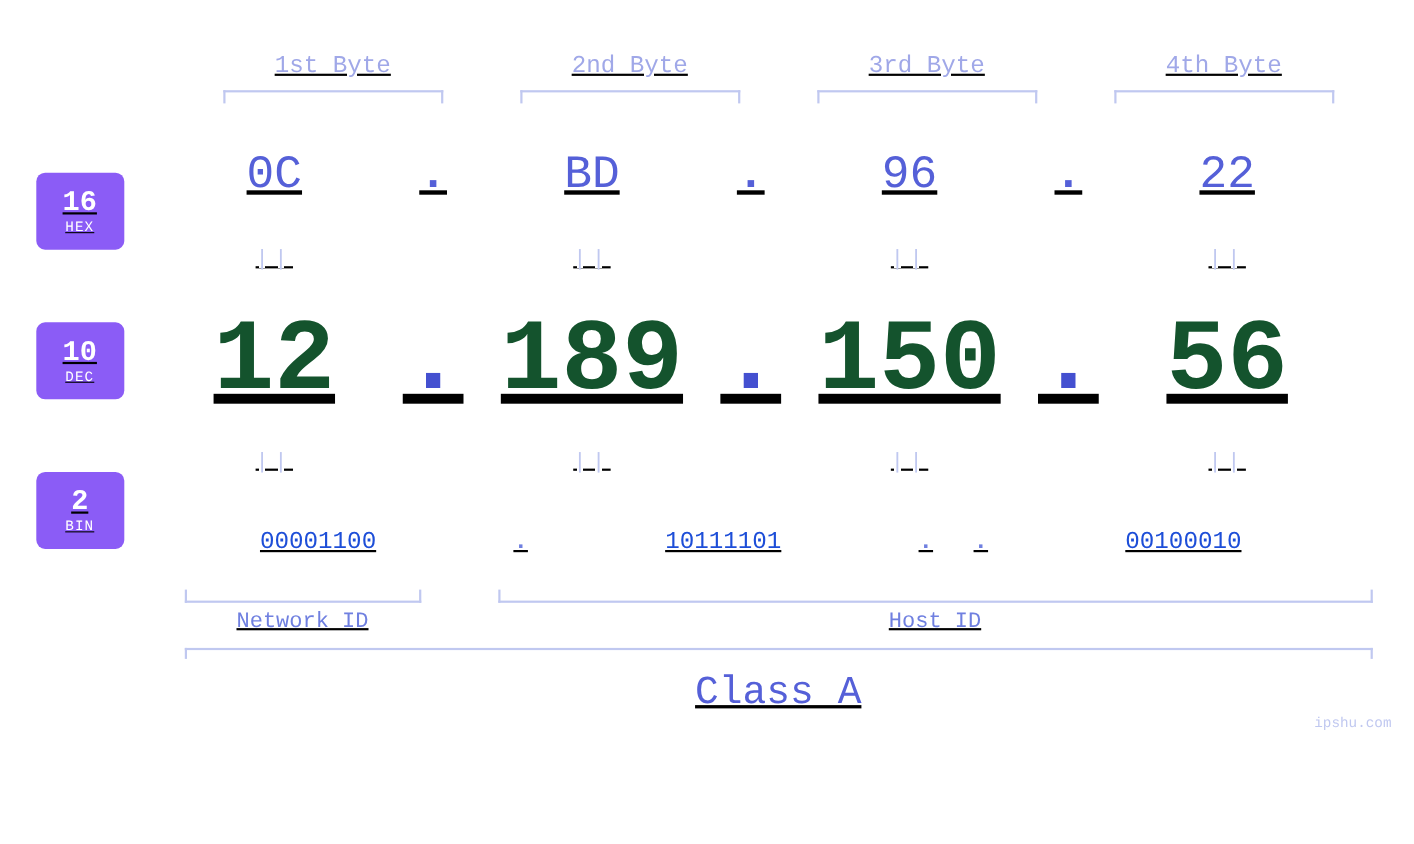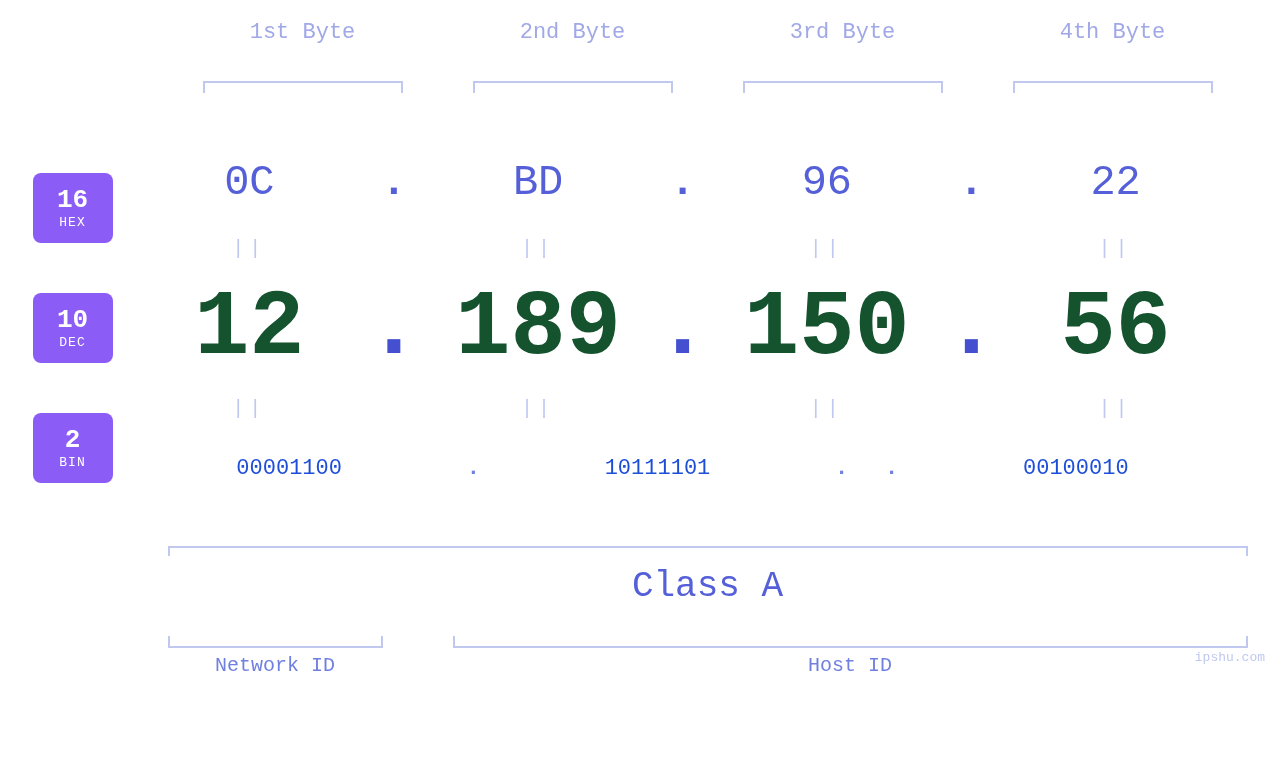--- a/index.html
+++ b/index.html
@@ -13,22 +13,23 @@
       position: relative;
     }
 
     .container {
       width: 1285px;
       height: 677px;
       position: relative;
       display: flex;
       flex-direction: column;
       align-items: center;
-      justify-content: space-between;
+      justify-content: center;
       padding-top: 20px;
+      text-decoration: underline;
     }
 
     
     .byte-headers {
       display: flex;
       width: 1080px;
       margin-left: 130px;
       justify-content: space-around;
       margin-bottom: 10px;
     }
@@ -142,20 +143,21 @@
       align-items: center;
       justify-content: space-around;
       padding-left: 15px;
       padding-top: 10px;
     }
 
     .right-values {
       flex: 1;
       display: flex;
       flex-direction: column;
+      gap: 12px;
     }
 
     
     .hrow {
       display: flex;
       flex-direction: row;
       align-items: center;
       width: 100%;
     }
 
@@ -319,34 +321,34 @@
         </div>
         <div class="cell cell-byte">
           <span class="byte-val bin-val">00100010</span>
         </div>
         <div style="width:50px;"></div>
       </div>
 
     </div>
   </div>
 
-  <div style="width:1080px;margin-left:130px;margin-top:12px;">
-    <div style="width:100%;height:10px;border-top:2px solid #c0c8f0;border-left:2px solid #c0c8f0;border-right:2px solid #c0c8f0;"></div>
-    <div style="text-align:center;color:#5560d8;font-family:'Courier New',Courier,monospace;font-size:36px;margin-top:10px;">Class A</div>
-  </div>
-
   <div style="display:flex;flex-direction:row;width:1080px;margin-left:130px;margin-top:4px;">
 
     <div style="position:relative;display:flex;flex-direction:column;align-items:center;">
       <div style="width:215px;height:12px;border-bottom:2px solid #c0c8f0;border-left:2px solid #c0c8f0;border-right:2px solid #c0c8f0;"></div>
       <span style="color:#7080e0;font-family:'Courier New',Courier,monospace;font-size:20px;margin-top:6px;">Network ID</span>
     </div>
     <div style="width:70px;"></div>
 
     <div style="display:flex;flex-direction:column;align-items:center;flex:1;">
       <div style="width:100%;height:12px;border-bottom:2px solid #c0c8f0;border-left:2px solid #c0c8f0;border-right:2px solid #c0c8f0;"></div>
       <span style="color:#7080e0;font-family:'Courier New',Courier,monospace;font-size:20px;margin-top:6px;">Host ID</span>
     </div>
   </div>
 
+  <div style="width:1080px;margin-left:130px;margin-top:12px;">
+    <div style="width:100%;height:10px;border-top:2px solid #c0c8f0;border-left:2px solid #c0c8f0;border-right:2px solid #c0c8f0;"></div>
+    <div style="text-align:center;color:#5560d8;font-family:'Courier New',Courier,monospace;font-size:36px;margin-top:10px;">Class A</div>
+  </div>
+
   <div class="watermark">ipshu.com</div>
 
 </div>
 
 </body></html>

